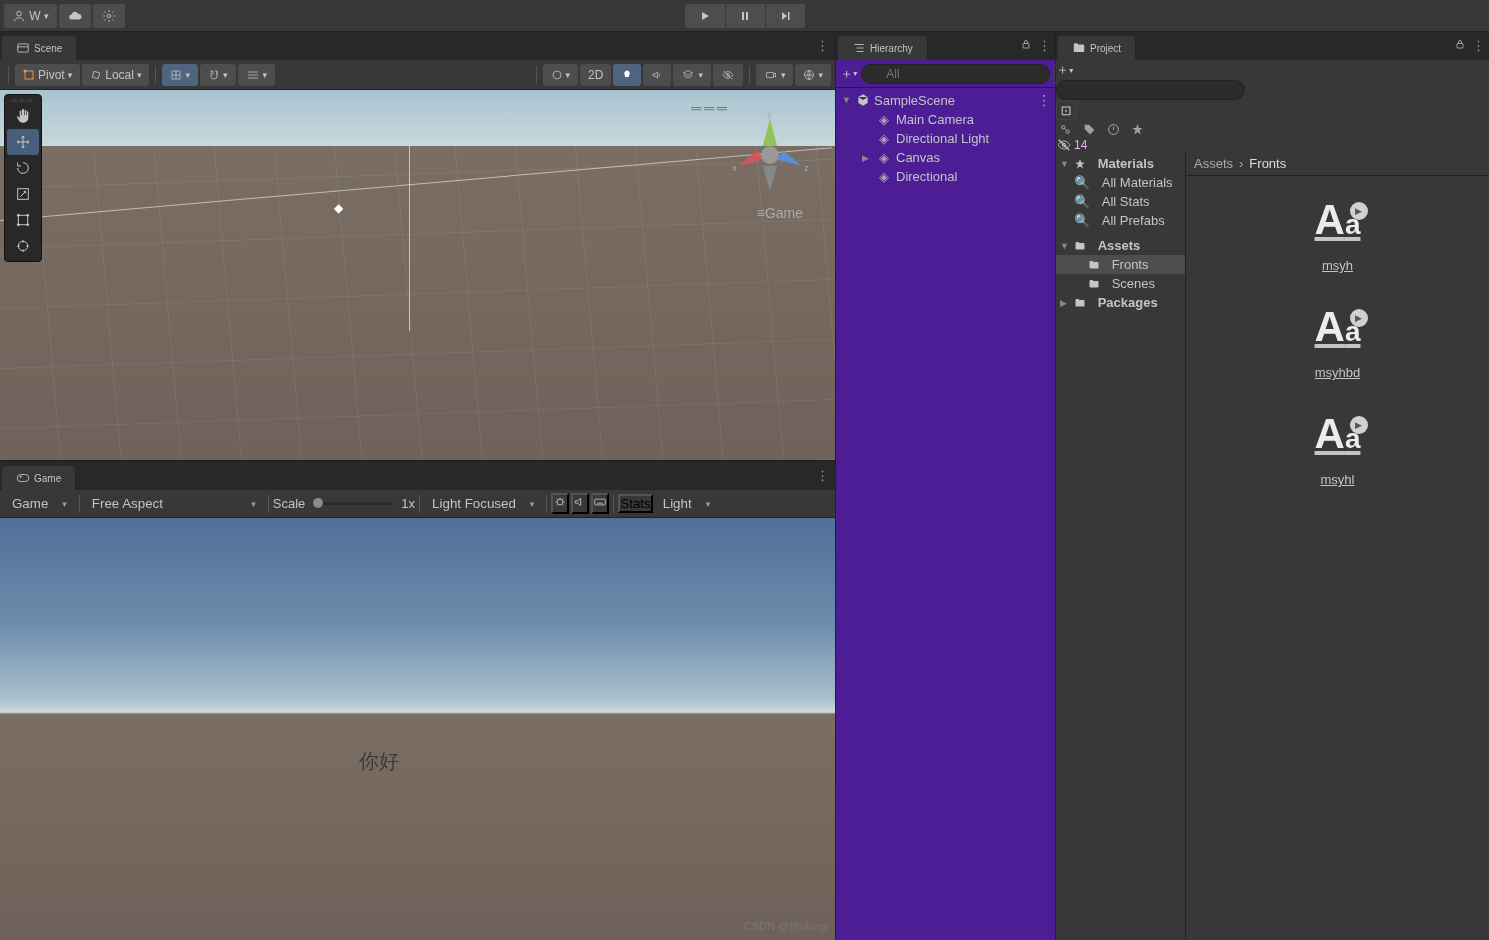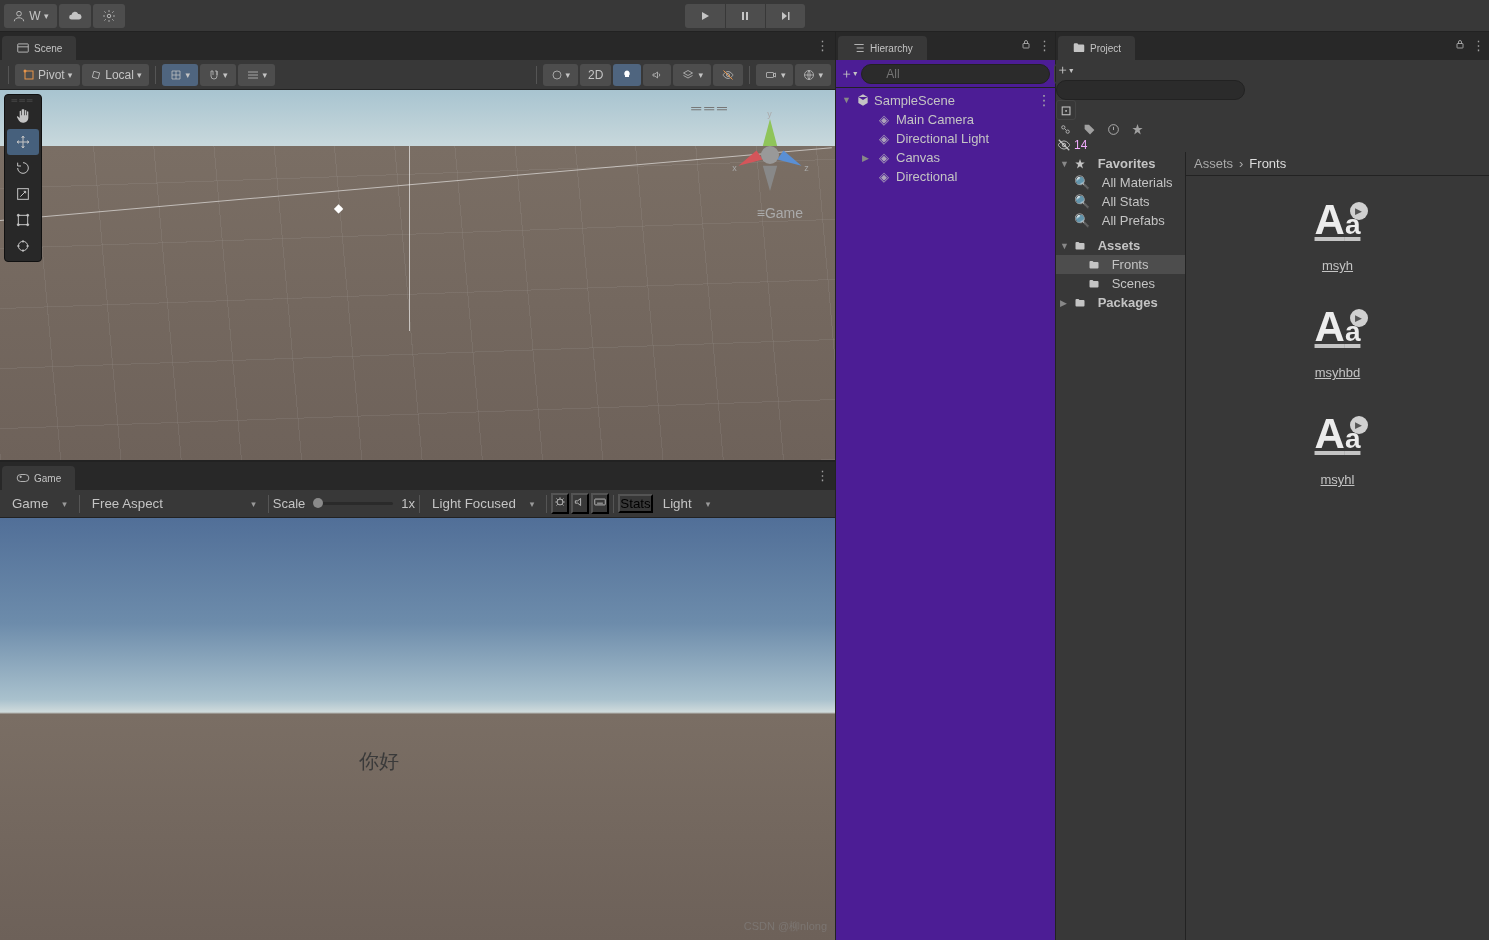--- a/index.html
+++ b/index.html
@@ -467,21 +467,21 @@
             <circle stroke="#c4c4c4" stroke-width="1.5" fill="none" cx="12" cy="12" r="3"></circle>
             <line x1="3" y1="3" x2="21" y2="21" stroke="#c4c4c4" stroke-width="2"></line>
           </svg>
       <span>14</span>
     </div>
   </div>
   <div class="proj-area">
     <div class="proj-tree">
       <div class="row"><span class="chev">▼</span><svg width="12" height="12" viewBox="0 0 24 24">
               <path fill="#c4c4c4" d="M12 2l2.5 7h7l-5.7 4.3L18 21l-6-4.5L6 21l2.2-7.7L2.5 9h7z"></path>
-            </svg>&nbsp;<b>Favorites</b></div>
+            </svg>&nbsp;<b>Materials</b></div>
       <div class="row indent1"><span>🔍</span>&nbsp;<span>All Materials</span></div>
       <div class="row indent1"><span>🔍</span>&nbsp;<span>All Stats</span></div>
       <div class="row indent1"><span>🔍</span>&nbsp;<span>All Prefabs</span></div>
       <div class="row" style="margin-top:6px"><span class="chev">▼</span><svg width="12" height="12" viewBox="0 0 24 24">
               <path fill="#c4c4c4" d="M3 6a2 2 0 012-2h4l2 2h8a2 2 0 012 2v9a2 2 0 01-2 2H5a2 2 0 01-2-2z"></path>
             </svg>&nbsp;<b>Assets</b></div>
       <div class="row indent2 sel"><svg width="12" height="12" viewBox="0 0 24 24">
               <path fill="#c4c4c4" d="M3 6a2 2 0 012-2h4l2 2h8a2 2 0 012 2v9a2 2 0 01-2 2H5a2 2 0 01-2-2z"></path>
             </svg>&nbsp;<span>Fronts</span></div>
       <div class="row indent2"><svg width="12" height="12" viewBox="0 0 24 24">

